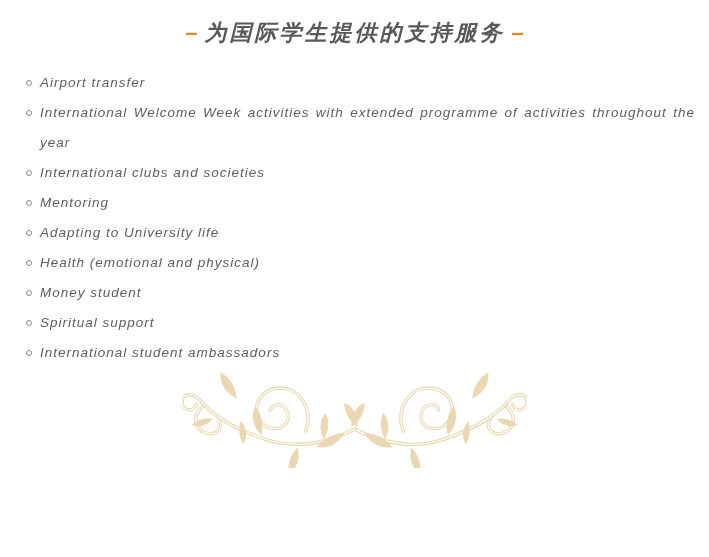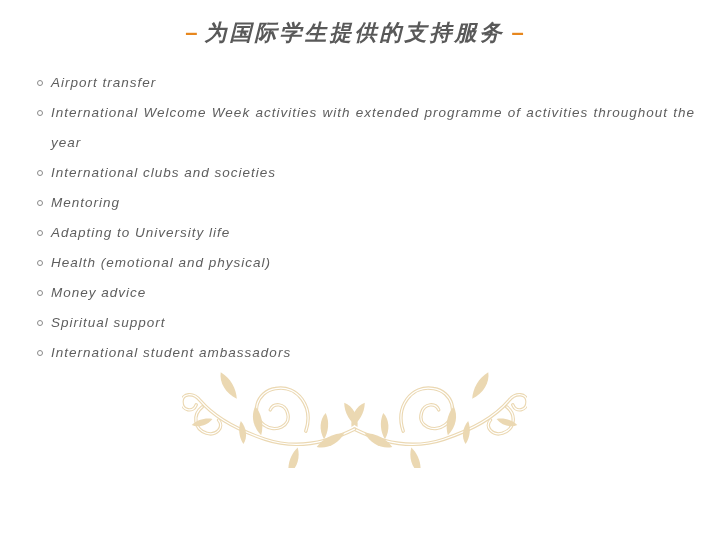--- a/index.html
+++ b/index.html
@@ -28,21 +28,21 @@
   .title .dash{
     color:var(--accent_orange);
     letter-spacing:0;
     font-style:normal;
   }
   .title .dash.left{margin-right:7px;}
   .title .dash.right{margin-left:7px;}
   ul.services{
     list-style:none;
     margin:24px 0 0 0;
-    padding:0 14px 0 51px;
+    padding:0 14px 0 40px;
   }
   ul.services li{
     position:relative;
     font-style:italic;
     font-size:13.5px;
     line-height:30px;
     letter-spacing:1px;
     color:var(--body_text);
     text-align:justify;
   }
@@ -73,21 +73,21 @@
   <span class="dash left">–</span><span>为国际学生提供的支持服务</span><span class="dash right">–</span>
 </h2>
 
 <ul class="services">
   <li>Airport transfer</li>
   <li>International Welcome Week activities with extended programme of activities throughout the year</li>
   <li>International clubs and societies</li>
   <li>Mentoring</li>
   <li>Adapting to University life</li>
   <li>Health (emotional and physical)</li>
-  <li>Money advice</li>
+  <li>Money student</li>
   <li>Spiritual support</li>
   <li>International student ambassadors</li>
 </ul>
 
 <div class="flourish">
   <svg viewBox="0 0 340 94" width="345" height="96" aria-hidden="true">
     <defs>
       <path id="fl-vine" d="M0,56 C28,70 58,76 88,66 C118,56 140,42 152,28 C159,19 170,21 170,29 C170,38 159,40 156,32"></path>
       <path id="fl-spiral" d="M48,58 C40,34 56,12 78,16 C97,19 103,42 89,52 C78,60 62,53 66,40 C69,30 80,30 83,37"></path>
       <path id="fl-subcurl" d="M150,34 C160,42 158,56 146,60 C136,63 128,54 134,47"></path>

